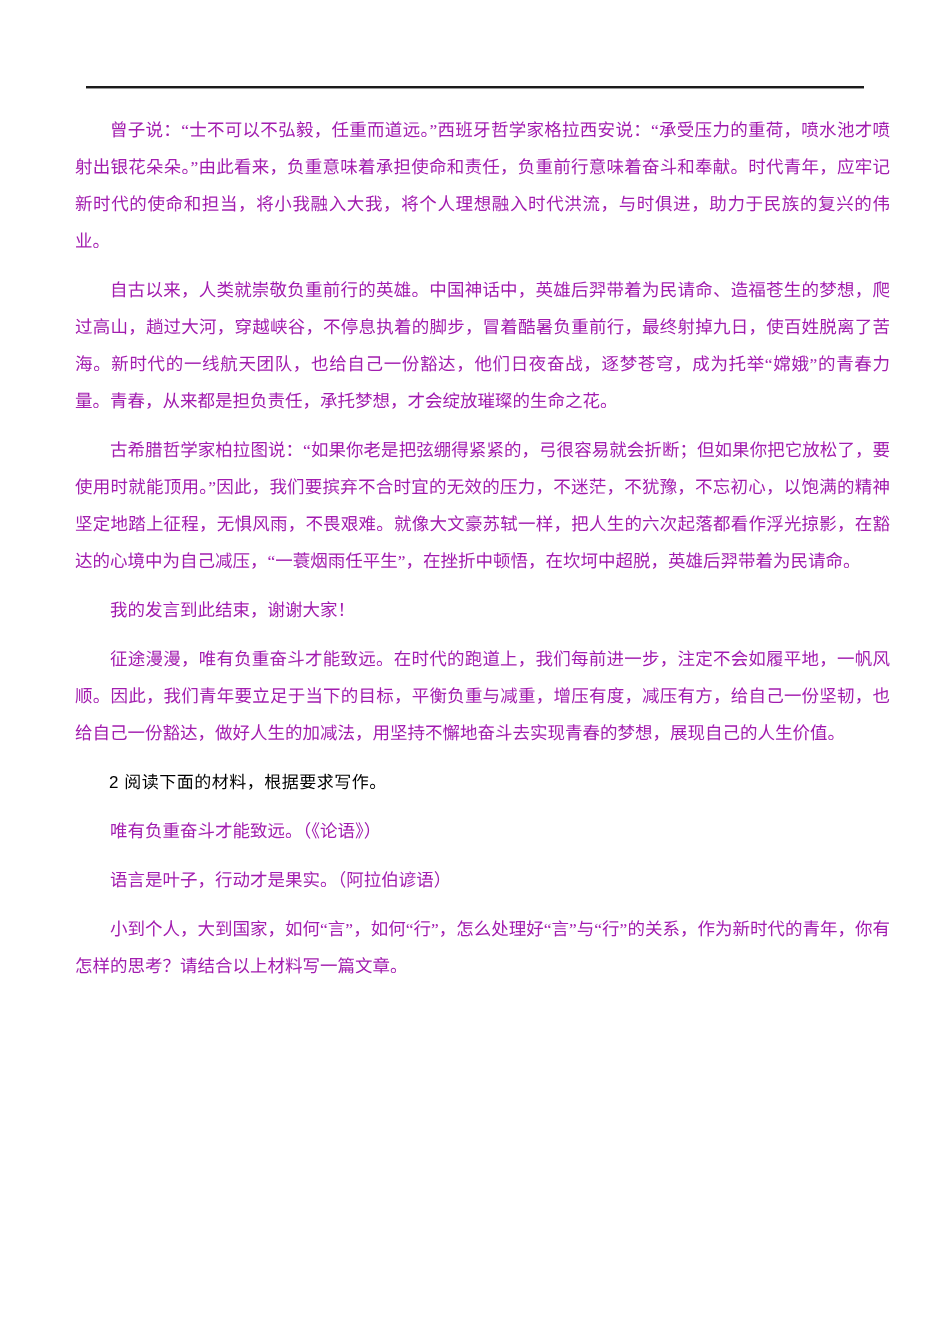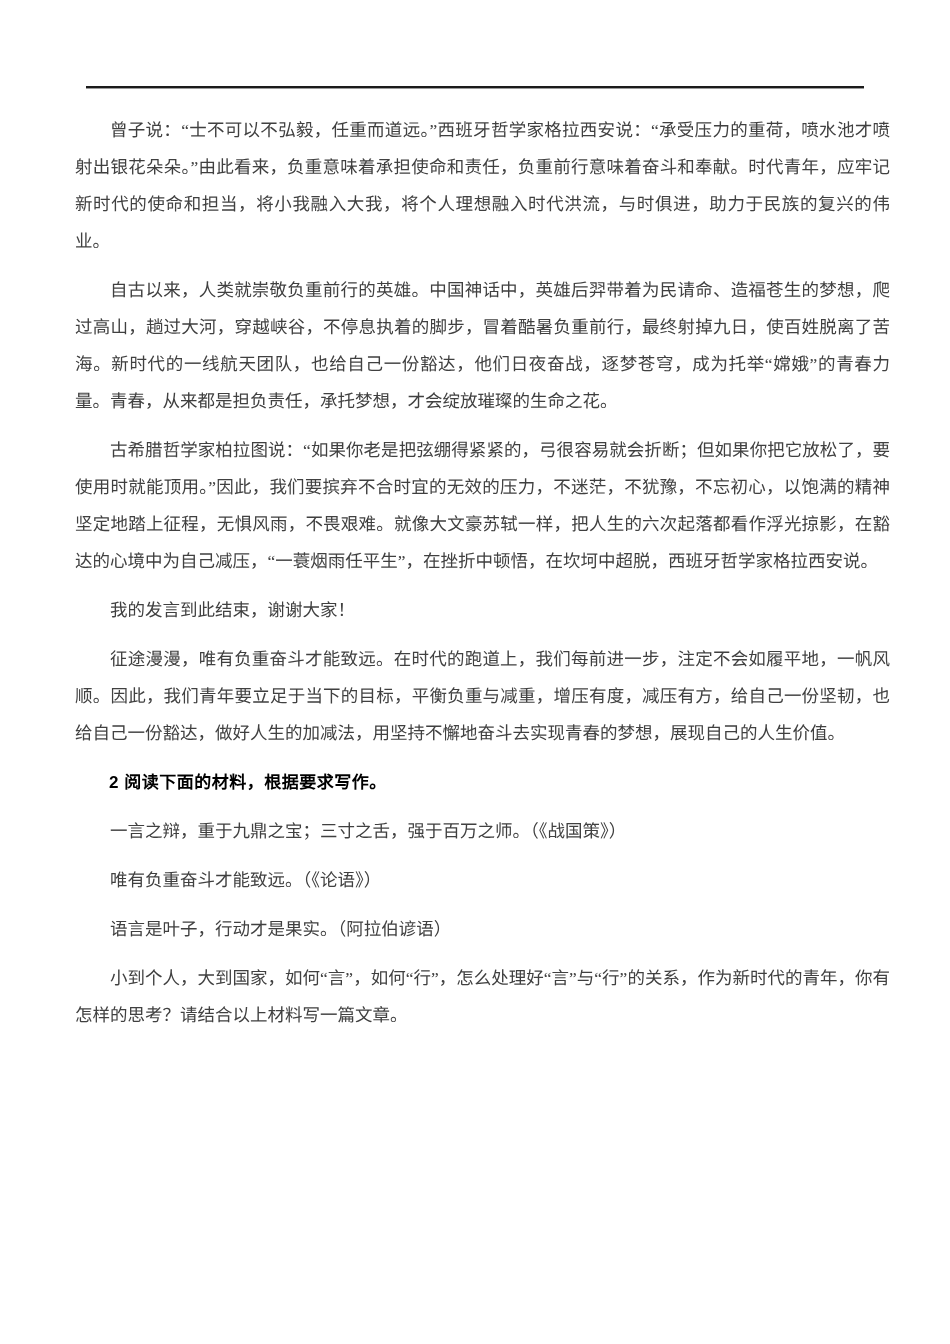--- a/index.html
+++ b/index.html
@@ -31,40 +31,39 @@
     color: #1c1c1c;
   }
   .content p {
     margin: 0 0 12px 0;
     font-size: 17.5px;
     line-height: 37px;
     text-align: justify;
     text-justify: inter-character;
     text-indent: 2em;
     word-break: break-all;
-    color: #404040;
+    color: #a21caf;
   }
   .content p.heading {
-    font-weight: bold;
+    font-weight: normal;
     color: #000000;
     font-family: "Liberation Sans", "DejaVu Sans", sans-serif;
     font-size: 17px;
     letter-spacing: 0.5px;
   }
 </style>
 </head>
 <body>
 
 <div class="page">
   <div class="header-rule"></div>
   <div class="content">
     <p>曾子说：“士不可以不弘毅，任重而道远。”西班牙哲学家格拉西安说：“承受压力的重荷，喷水池才喷射出银花朵朵。”由此看来，负重意味着承担使命和责任，负重前行意味着奋斗和奉献。时代青年，应牢记新时代的使命和担当，将小我融入大我，将个人理想融入时代洪流，与时俱进，助力于民族的复兴的伟业。</p>
     <p>自古以来，人类就崇敬负重前行的英雄。中国神话中，英雄后羿带着为民请命、造福苍生的梦想，爬过高山，趟过大河，穿越峡谷，不停息执着的脚步，冒着酷暑负重前行，最终射掉九日，使百姓脱离了苦海。新时代的一线航天团队，也给自己一份豁达，他们日夜奋战，逐梦苍穹，成为托举“嫦娥”的青春力量。青春，从来都是担负责任，承托梦想，才会绽放璀璨的生命之花。</p>
-    <p>古希腊哲学家柏拉图说：“如果你老是把弦绷得紧紧的，弓很容易就会折断；但如果你把它放松了，要使用时就能顶用。”因此，我们要摈弃不合时宜的无效的压力，不迷茫，不犹豫，不忘初心，以饱满的精神坚定地踏上征程，无惧风雨，不畏艰难。就像大文豪苏轼一样，把人生的六次起落都看作浮光掠影，在豁达的心境中为自己减压，“一蓑烟雨任平生”，在挫折中顿悟，在坎坷中超脱，西班牙哲学家格拉西安说。</p>
+    <p>古希腊哲学家柏拉图说：“如果你老是把弦绷得紧紧的，弓很容易就会折断；但如果你把它放松了，要使用时就能顶用。”因此，我们要摈弃不合时宜的无效的压力，不迷茫，不犹豫，不忘初心，以饱满的精神坚定地踏上征程，无惧风雨，不畏艰难。就像大文豪苏轼一样，把人生的六次起落都看作浮光掠影，在豁达的心境中为自己减压，“一蓑烟雨任平生”，在挫折中顿悟，在坎坷中超脱，英雄后羿带着为民请命。</p>
     <p>我的发言到此结束，谢谢大家！</p>
     <p>征途漫漫，唯有负重奋斗才能致远。在时代的跑道上，我们每前进一步，注定不会如履平地，一帆风顺。因此，我们青年要立足于当下的目标，平衡负重与减重，增压有度，减压有方，给自己一份坚韧，也给自己一份豁达，做好人生的加减法，用坚持不懈地奋斗去实现青春的梦想，展现自己的人生价值。</p>
     <p class="heading">2 阅读下面的材料，根据要求写作。</p>
-    <p>一言之辩，重于九鼎之宝；三寸之舌，强于百万之师。（《战国策》）</p>
     <p>唯有负重奋斗才能致远。（《论语》）</p>
     <p>语言是叶子，行动才是果实。（阿拉伯谚语）</p>
     <p>小到个人，大到国家，如何“言”，如何“行”，怎么处理好“言”与“行”的关系，作为新时代的青年，你有怎样的思考？请结合以上材料写一篇文章。</p>
   </div>
 </div>
 
 </body></html>

